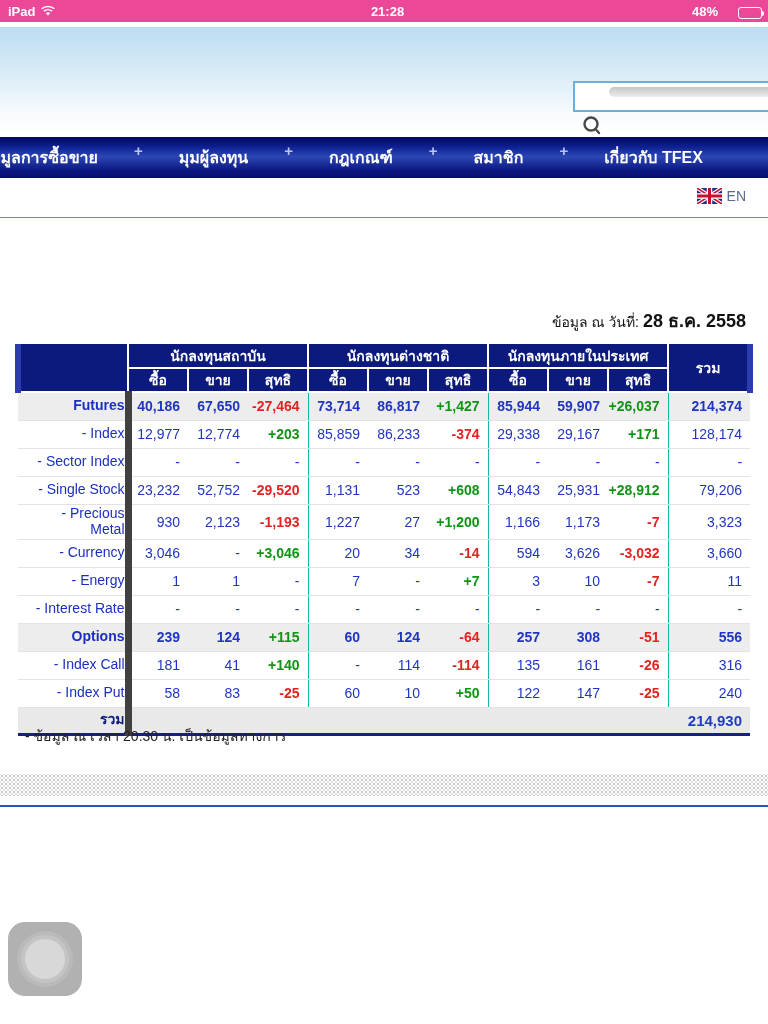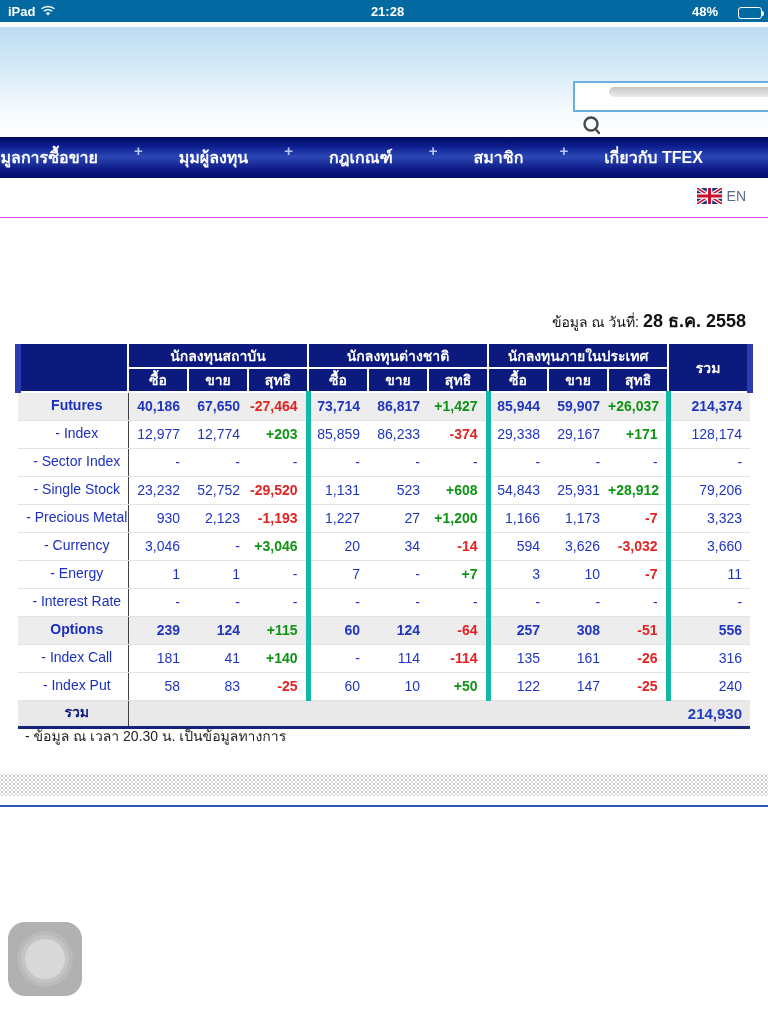--- a/index.html
+++ b/index.html
@@ -5,21 +5,21 @@
   * { margin:0; padding:0; box-sizing:border-box; }
   html,body { background:#fff; }
   #page {
     position:relative; width:768px; height:1024px; overflow:hidden;
     font-family:"Liberation Sans","DejaVu Sans",sans-serif; background:#fff;
   }
 
   
   .statusbar {
     position:absolute; left:0; top:0; width:768px; height:22px;
-    background:#0369a1; color:#fff; font-size:13px; font-weight:bold;
+    background:#ec4899; color:#fff; font-size:13px; font-weight:bold;
     display:flex; align-items:center;padding-left:8px;
   }
   .sb-left { position:absolute; left:8px; display:flex; align-items:center; gap:5px; }
   .sb-time { position:absolute; left:0; right:0; text-align:center;margin-left:7px; }
   .sb-right { position:absolute; right:6px; display:flex; align-items:flex-end; gap:20px; }
   .battery { width:24px; height:12px; border:1px solid #fff; border-radius:3px; position:relative; padding:1px; }
   .battery .fill { height:100%; width:48%; background:#fff; border-radius:1px; }
   .battery:after { content:""; position:absolute; right:-3px; top:3px; width:2px; height:5px; background:#fff; border-radius:0 2px 2px 0; }
 
   
@@ -81,22 +81,22 @@
   table { border-collapse:collapse; table-layout:fixed; width:732px; font-size:14px; }
   col.c-label { width:110px; } col.c-num { width:60px; } col.c-total { width:82px; }
   thead th {
     background:#0d1a7d; color:#fff; font-weight:bold; font-size:14px;
     border:2px solid #fff; height:24px; padding:0; text-align:center;
   }
   thead tr:first-child th { border-top:0; }
   thead th.edge-l { border-left:6px solid #2c3cae; }
   thead th.edge-r { border-right:6px solid #2c3cae; }
   tbody td { height:28px; padding:0 8px 0 0; text-align:right; border-bottom:1px solid #e3e3e3; color:#2036c0; }
-  tbody td.lbl { text-align:center; padding:0 0 2px 8px; color:#1b2fc0; border-right:1px solid #404040; }
-  tbody td.sep { border-right:5px solid #14b8a6;margin-top:44px; }
+  tbody td.lbl { text-align:right; padding:0 0 2px 8px; color:#1b2fc0; border-right:7px solid #404040; }
+  tbody td.sep { border-right:1px solid #14b8a6;margin-top:44px; }
   tbody td.pos { color:#0f9414; font-weight:bold; }
   tbody td.neg { color:#e32222; font-weight:bold; }
   tbody tr.band td { background:#ededed; font-weight:bold; }
   tr.grand td {
     background:#e9e9e9; height:27px; border-top:1px solid #cfcfcf; border-bottom:3px solid #17227f; font-weight:bold;
   }
   tr.grand td.lbl { color:#0d1a7d; }
   tr.grand td.tot { color:#1f3dc0; font-size:15px; }
 
   

